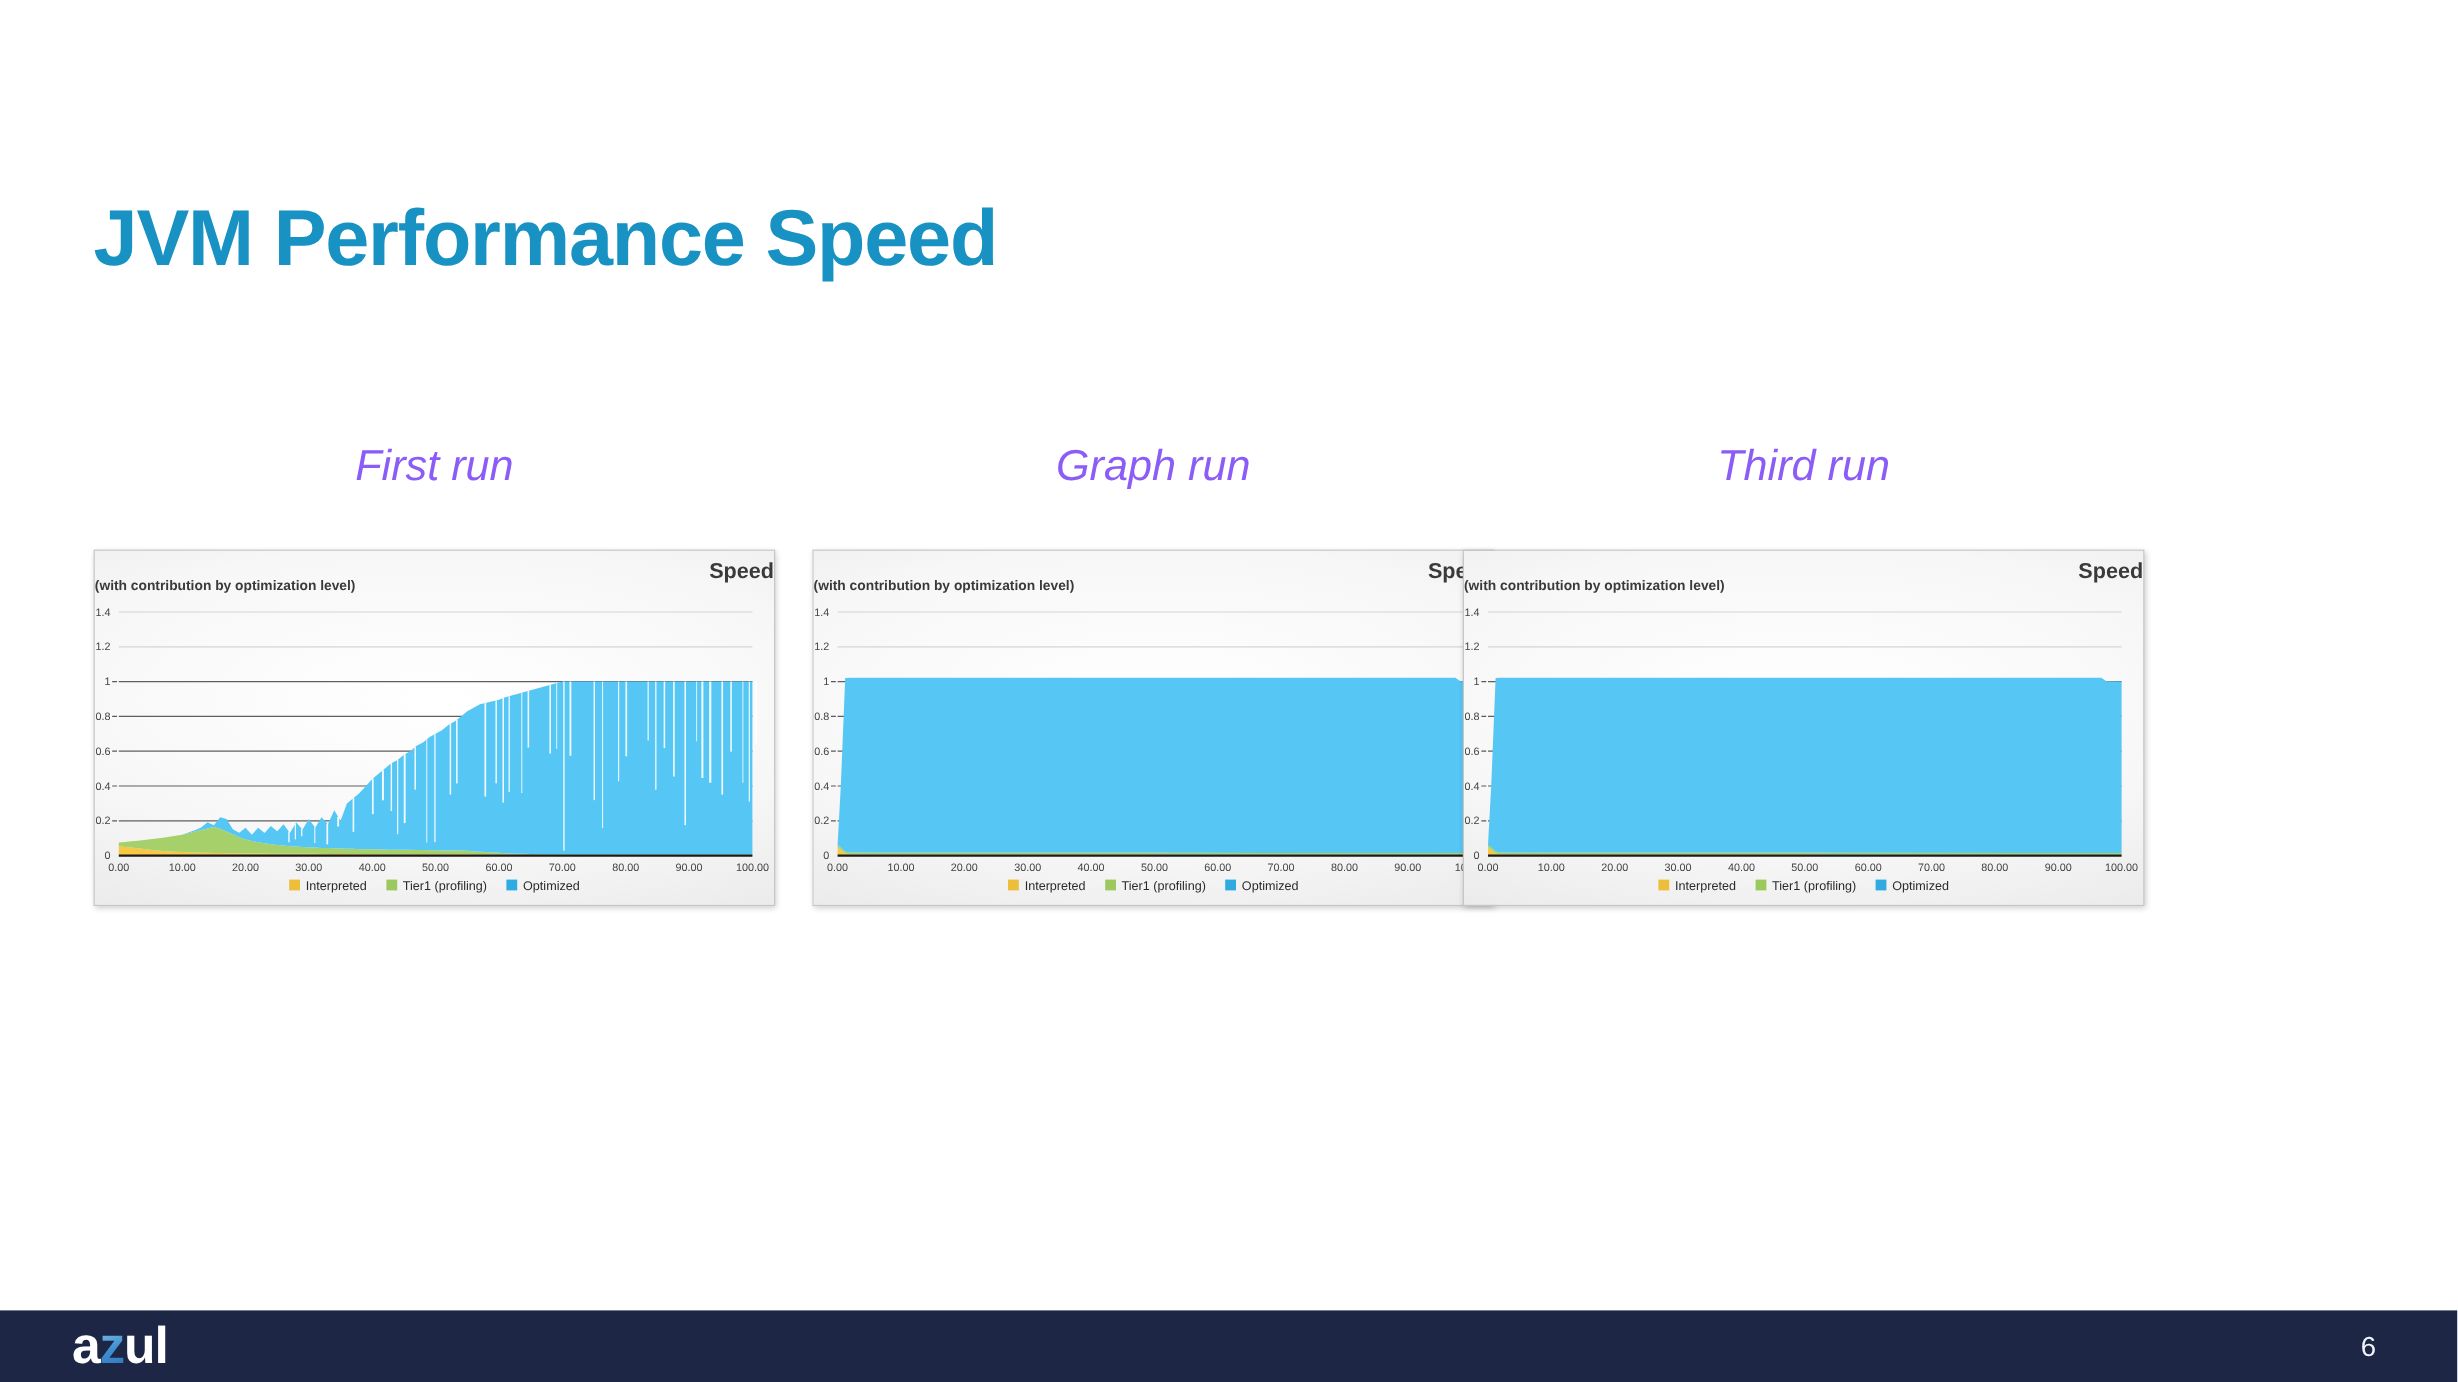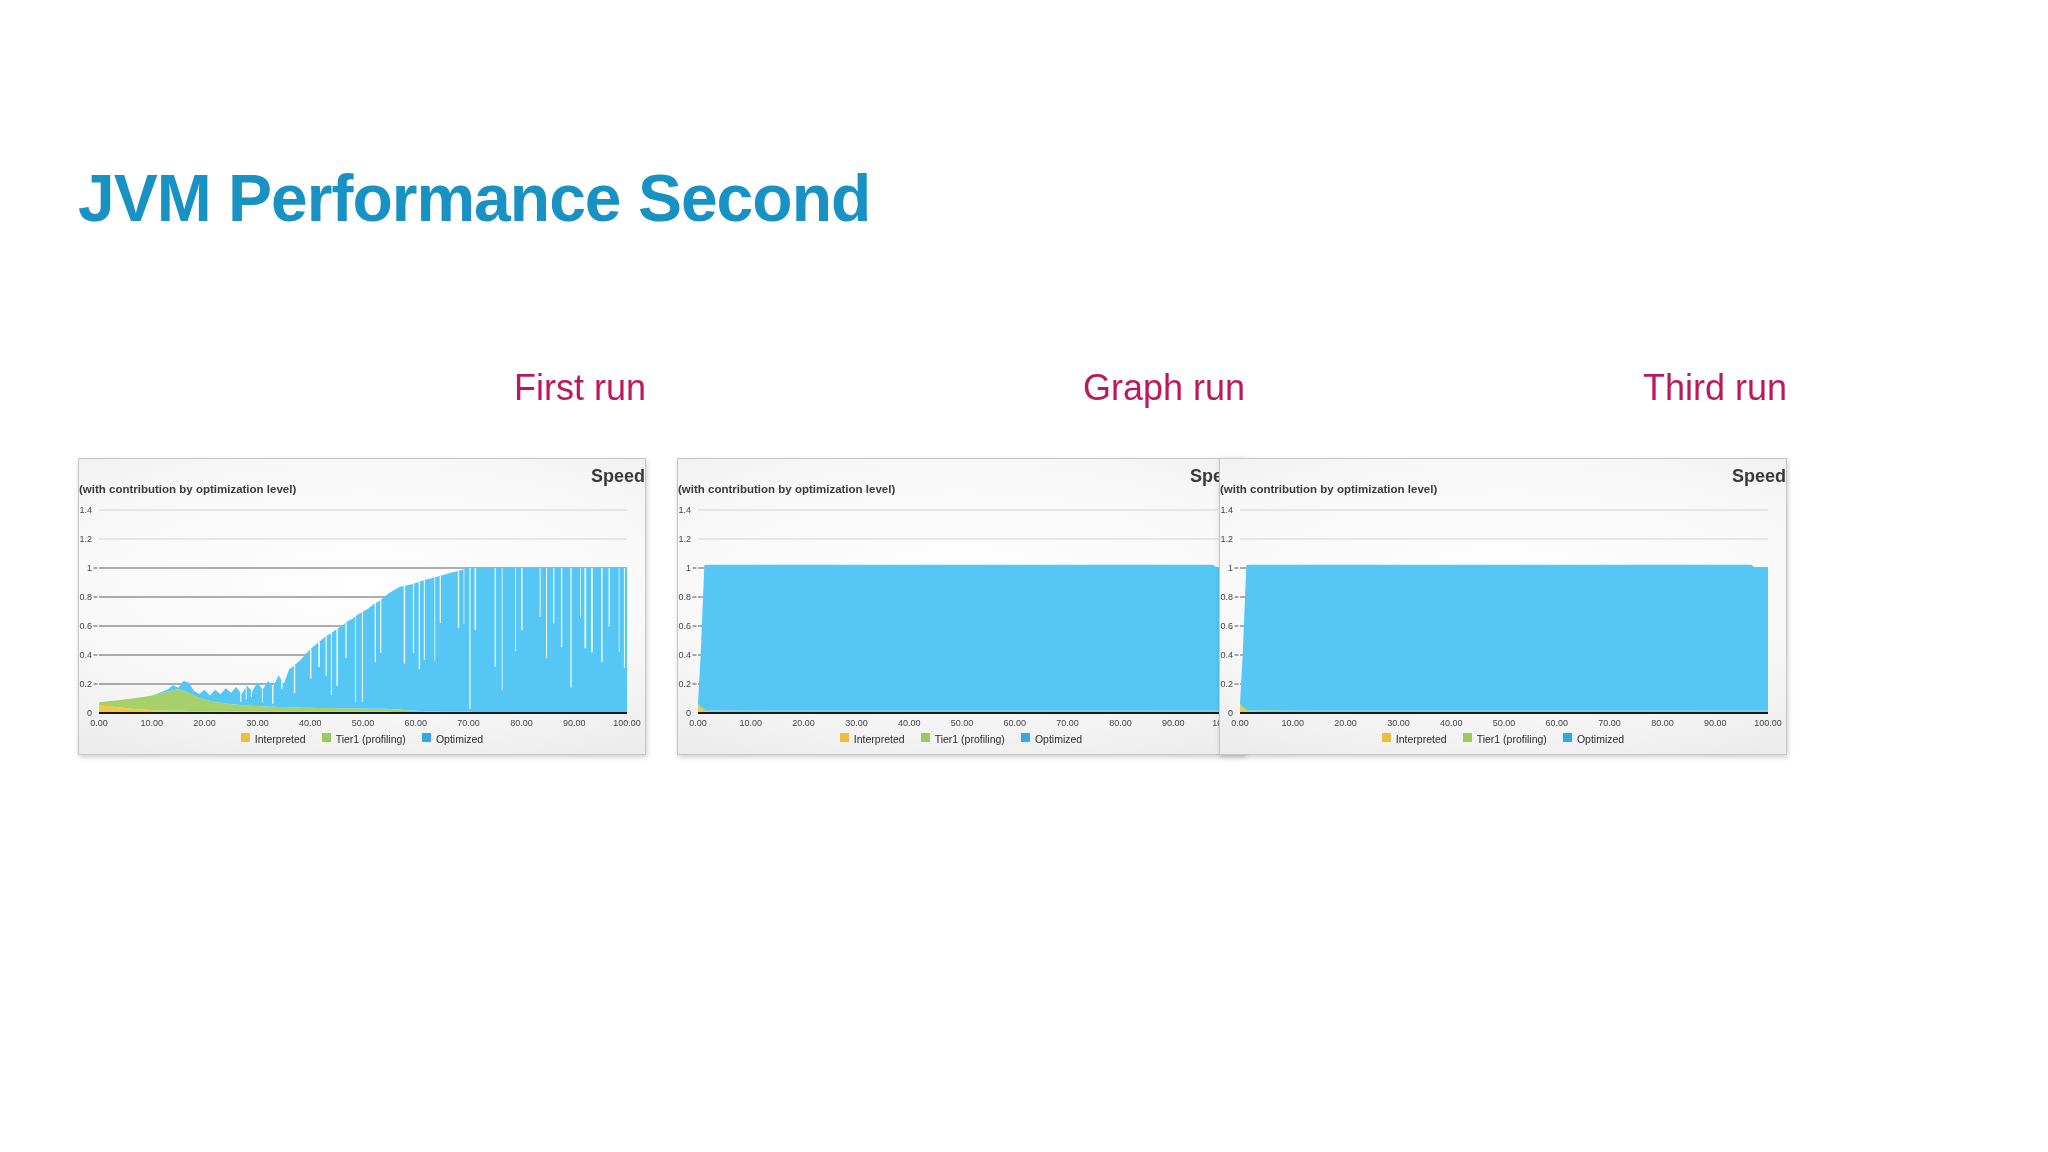--- a/index.html
+++ b/index.html
@@ -5,22 +5,22 @@
   html,body { margin:0; padding:0; background:#ffffff; }
   .slide { position:relative; width:2048px; height:1152px; background:#ffffff;
            font-family:"Liberation Sans", sans-serif; overflow:hidden; }
 
   .main-title { position:absolute; left:78px; top:116px; font-size:66px; font-weight:bold;
                 color:#1792c2; letter-spacing:-1px; white-space:nowrap; }
 
   .chart-col { position:absolute; top:365px; width:568px; }
   .col-0 { left:78px; } .col-1 { left:677px; } .col-2 { left:1219px; }
 
-  .run-title { text-align:right; font-size:36px; color:#be185d; line-height:46px;
-               margin:0 0 47px 0; font-weight:normal; }
+  .run-title { text-align:center; font-size:36px; color:#8b5cf6; line-height:46px;
+               margin:0 0 47px 0; font-weight:normal;font-style:italic; }
 
   .chart-box { position:relative; width:566px; height:295px; border:1px solid #c6c6c6;
                background: radial-gradient(ellipse 130% 95% at 50% 42%,
                  #ffffff 0%, #f7f7f7 45%, #ebebeb 72%, #d8d8d8 100%);
                box-shadow: 1px 2px 5px rgba(0,0,0,0.20); }
   .chart-title    { position:absolute; top:7px;  left:0; width:100%; text-align:right;
                     font-size:18px; font-weight:bold; color:#3a3a3a; }
   .chart-subtitle { position:absolute; top:24px; left:0; width:100%; text-align:left;
                     font-size:11.5px; font-weight:bold; color:#3a3a3a; }
   svg.plot { position:absolute; left:0; top:0; }
@@ -36,21 +36,21 @@
           letter-spacing:-1px; line-height:60px; }
   .logo .z { background:linear-gradient(160deg,#9ed6f2 0%, #3e8fd0 55%, #2d6db3 100%);
              -webkit-background-clip:text; background-clip:text; color:transparent; }
   .page-num { margin-left:auto; margin-right:68px; font-size:23px; color:#f2f4f8; }
 </style>
 </head>
 <body>
 
 <div class="slide">
 
-  <h1 class="main-title">JVM Performance Second</h1>
+  <h1 class="main-title">JVM Performance Speed</h1>
 
   <div class="chart-col col-0">
     <h2 class="run-title">First run</h2>
     <div class="chart-box">
       <svg class="plot" width="566" height="295" viewBox="0 0 566 295">
           <line x1="20" x2="548" y1="225" y2="225" stroke="#5f5f5f" stroke-width="1"></line>
           <line x1="20" x2="548" y1="196" y2="196" stroke="#5f5f5f" stroke-width="1"></line>
           <line x1="20" x2="548" y1="167" y2="167" stroke="#5f5f5f" stroke-width="1"></line>
           <line x1="20" x2="548" y1="138" y2="138" stroke="#5f5f5f" stroke-width="1"></line>
           <line x1="20" x2="548" y1="109" y2="109" stroke="#5f5f5f" stroke-width="1"></line>
@@ -259,14 +259,18 @@
             <span>Tier1 (profiling)</span>
           </span>
           <span class="legend-item">
             <span class="lg-sq" style="background: rgb(47, 171, 225);"></span>
             <span>Optimized</span>
           </span>
         </div>
     </div>
   </div>
 
+  <div class="footer">
+    <div class="logo"><span>a</span><span class="z">z</span><span>ul</span></div>
+    <div class="page-num">6</div>
+  </div>
 
 </div>
 
 </body></html>

